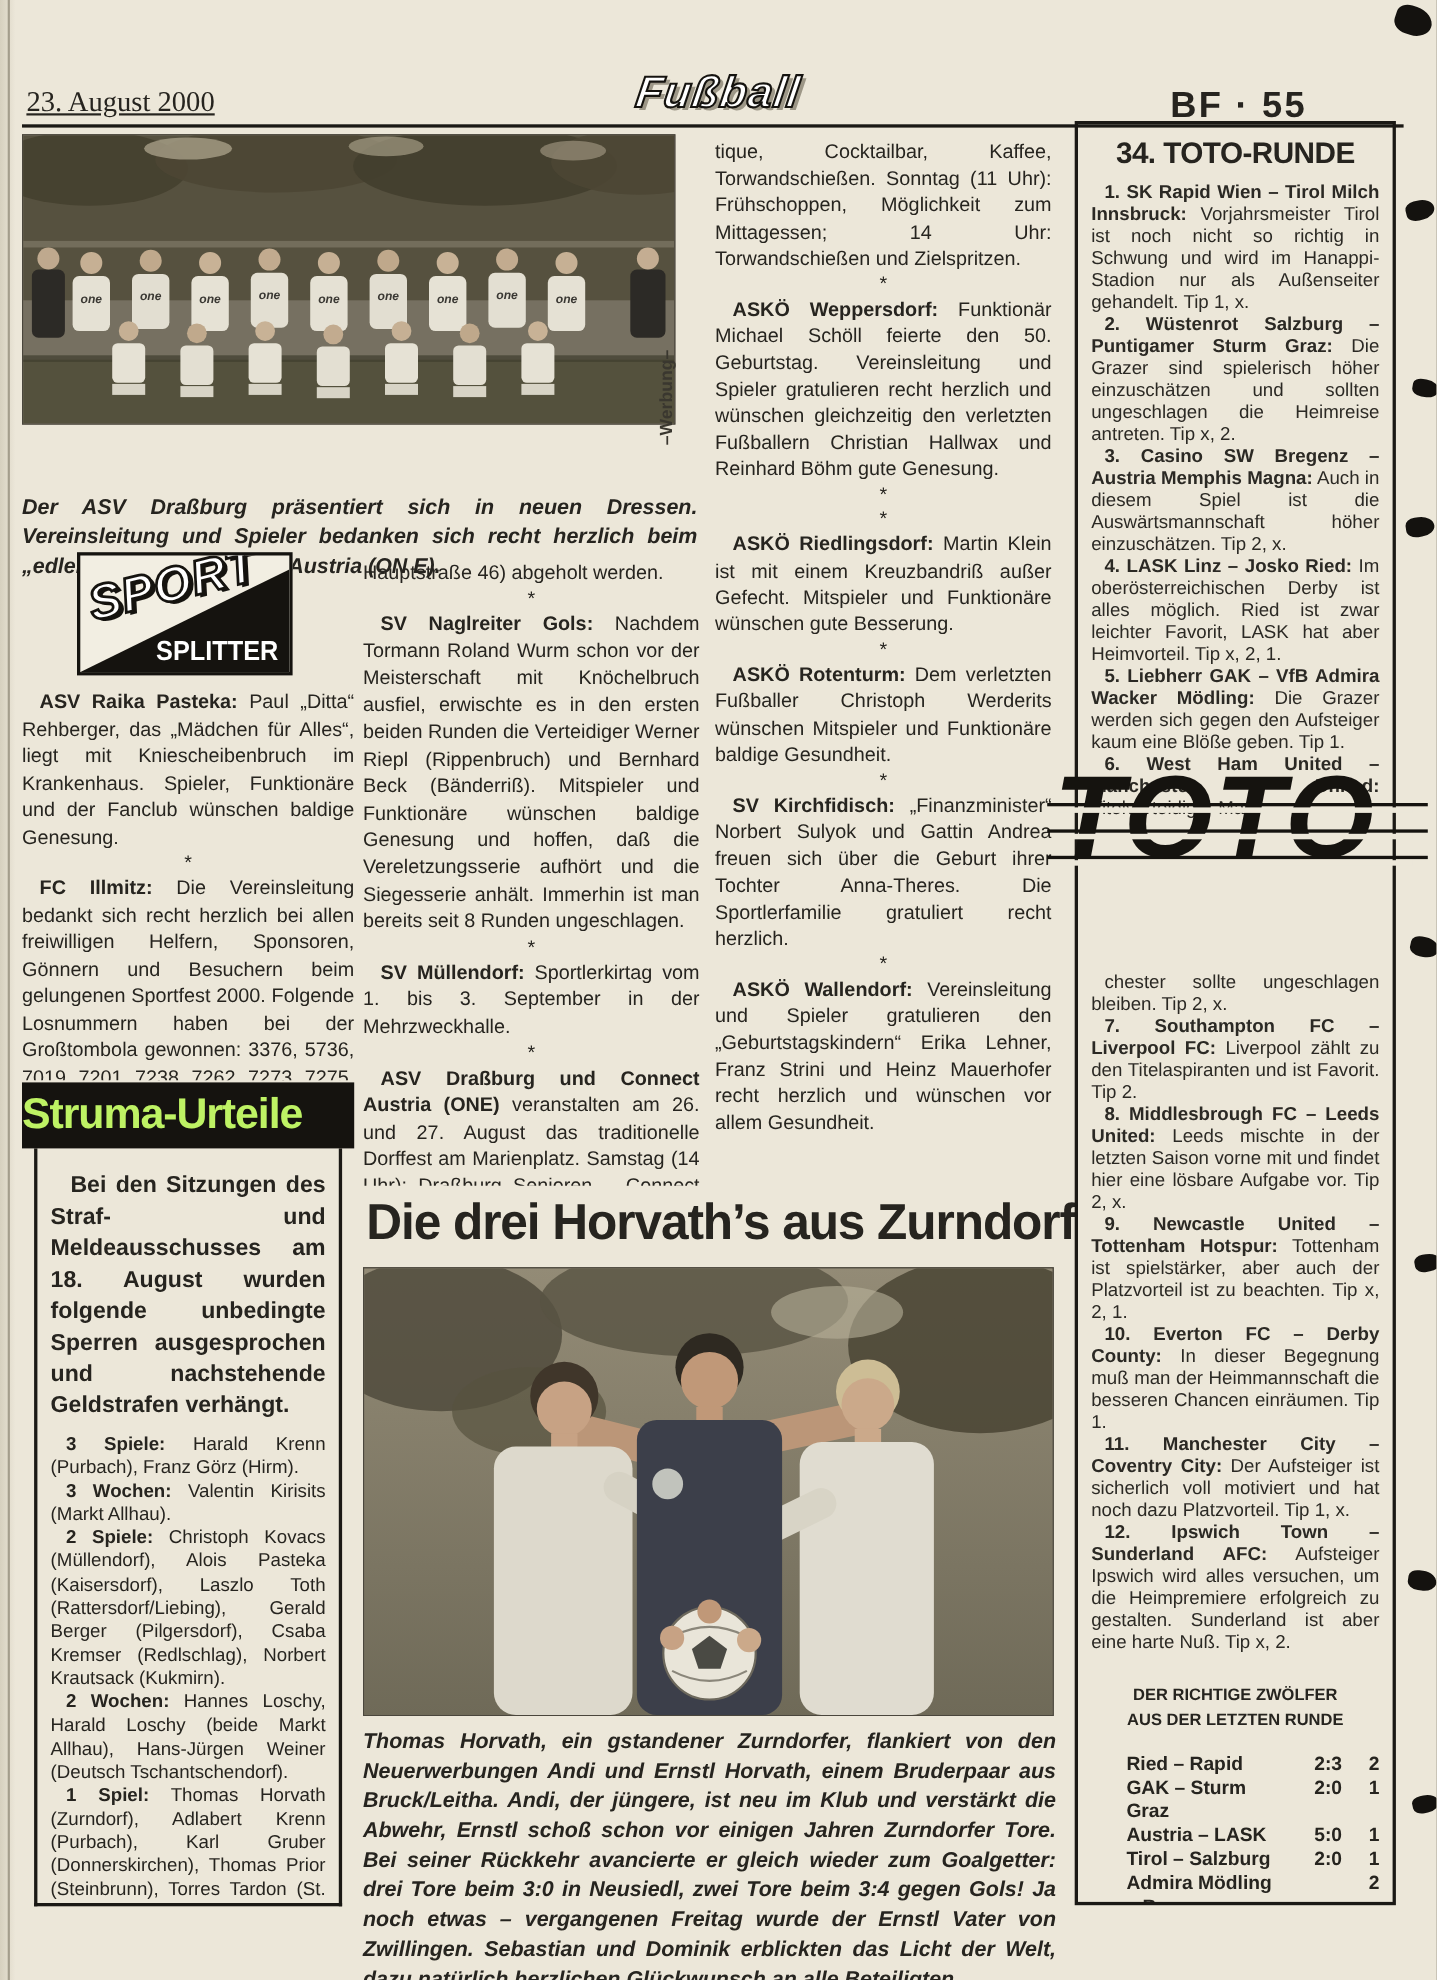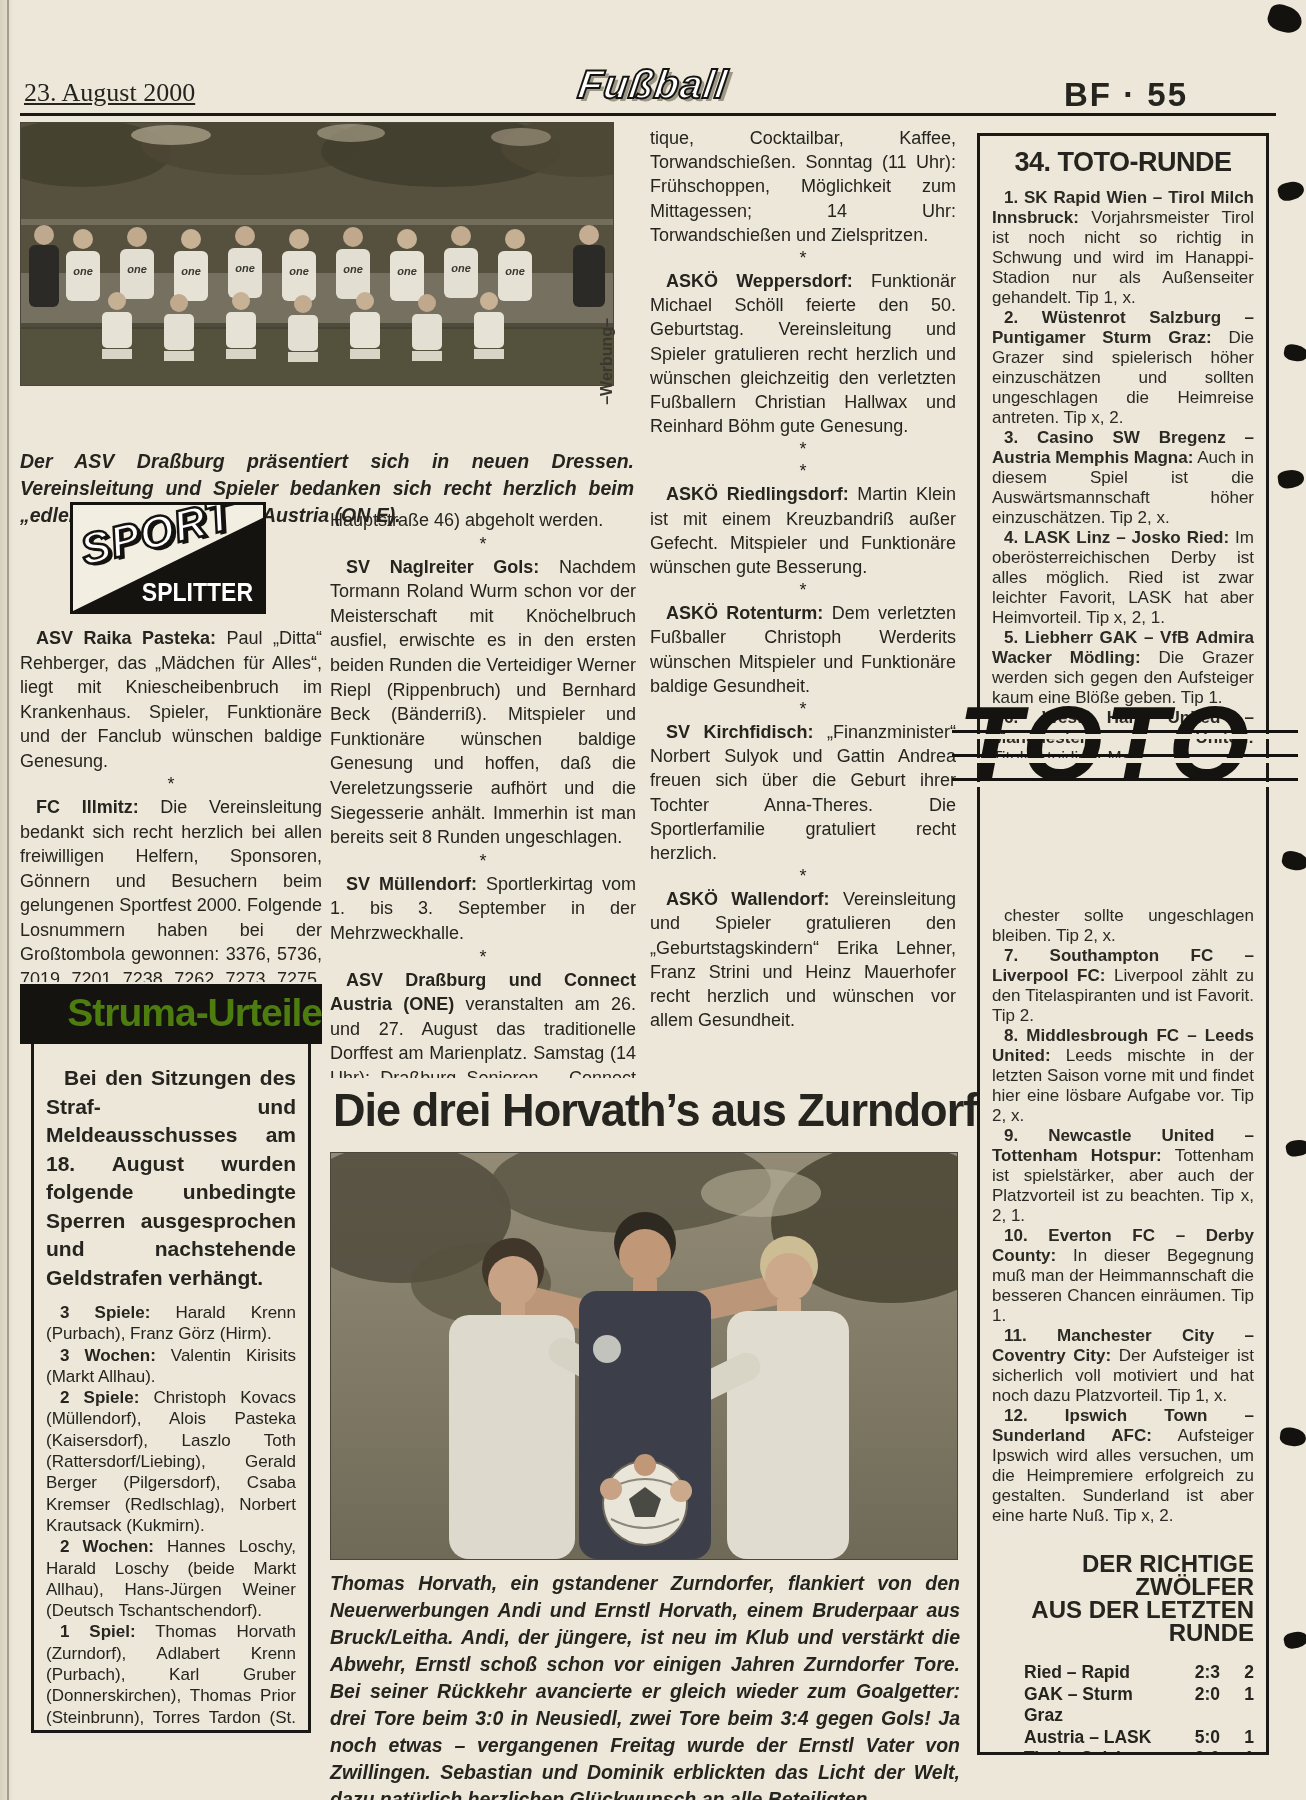--- a/index.html
+++ b/index.html
@@ -39,36 +39,36 @@
     border:3px solid #15130f;overflow:hidden;}
   .splitter .diag{position:absolute;inset:0;background:#15130f;
     clip-path:polygon(0 100%,100% 12%,100% 100%);}
   .splitter .sp-top{position:absolute;left:6px;top:2px;font-size:44px;font-weight:bold;font-style:italic;
     color:#fff;-webkit-text-stroke:2.5px #15130f;transform:rotate(-14deg);letter-spacing:1px;
     text-shadow:3px 3px 0 #15130f;}
   .splitter .sp-bottom{position:absolute;right:5px;bottom:4px;color:#fff;font-size:25px;font-weight:bold;
     letter-spacing:0px;transform:scaleX(.92);}
   
   .struma{position:absolute;left:20px;top:984px;width:302px;height:762px;}
-  .struma-bar{height:60px;background:#15130f;color:#4d7c0f;font-size:39px;font-weight:bold;
-    text-align:right;line-height:58px;letter-spacing:-1px;transform:scaleX(1.0);}
+  .struma-bar{height:60px;background:#15130f;color:#bef264;font-size:39px;font-weight:bold;
+    text-align:left;line-height:58px;letter-spacing:-1px;transform:scaleX(1.0);}
   .struma-box{margin:0 11px;height:678px;border:3px solid #1b1915;border-top:none;
     padding:8px 12px 0 12px;overflow:hidden;background:transparent;text-align:justify;}
   .struma-intro{font-size:21px;line-height:28.5px;font-weight:bold;margin:12px 0 10px 0;text-indent:18px;}
   .struma-entry{font-size:17px;line-height:21.3px;margin:0;text-indent:14px;}
   
   .horvath-headline{position:absolute;left:333px;top:1083px;width:624px;font-size:46px;font-weight:bold;
     letter-spacing:-1px;transform:scaleX(.98);transform-origin:left;white-space:nowrap;}
   
-  .toto-box{position:absolute;left:977px;top:133px;width:292px;height:1622px;border:3px solid #1b1915;
+  .toto-box{position:absolute;left:977px;top:110px;width:292px;height:1622px;border:3px solid #1b1915;
     padding:6px 12px;box-sizing:border-box;overflow:hidden;text-align:justify;font-size:17px;line-height:20px;}
   .toto-title{text-align:center;font-size:27px;font-weight:bold;margin:10px 0 16px 0;letter-spacing:-0.5px;}
   .toto-box .para{text-indent:12px;margin:0;color:#2b2924;}
   .toto-spacer{height:138px;}
-  .zwoelfer-title{text-align:right;font-weight:bold;font-size:24px;line-height:23px;margin:26px 0 18px 0;}
+  .zwoelfer-title{text-align:center;font-weight:bold;font-size:15px;line-height:23px;margin:26px 0 18px 0;}
   .results{margin:4px 0 0 0;}
   .res-row{display:flex;font-weight:bold;font-size:17.5px;line-height:21.6px;margin-left:32px;}
   .res-match{flex:1;text-align:left;}
   .res-score{width:50px;text-align:right;}
   .res-tip{width:34px;text-align:right;}
   
   .toto-logo{position:absolute;left:952px;top:698px;width:346px;height:118px;}
   .toto-line{position:absolute;left:0;width:100%;height:3px;background:#15130f;}
   .toto-word{position:absolute;left:6px;top:-14px;font-size:104px;font-weight:bold;font-style:italic;
     letter-spacing:2px;color:#15130f;transform:scaleY(1.02);}

